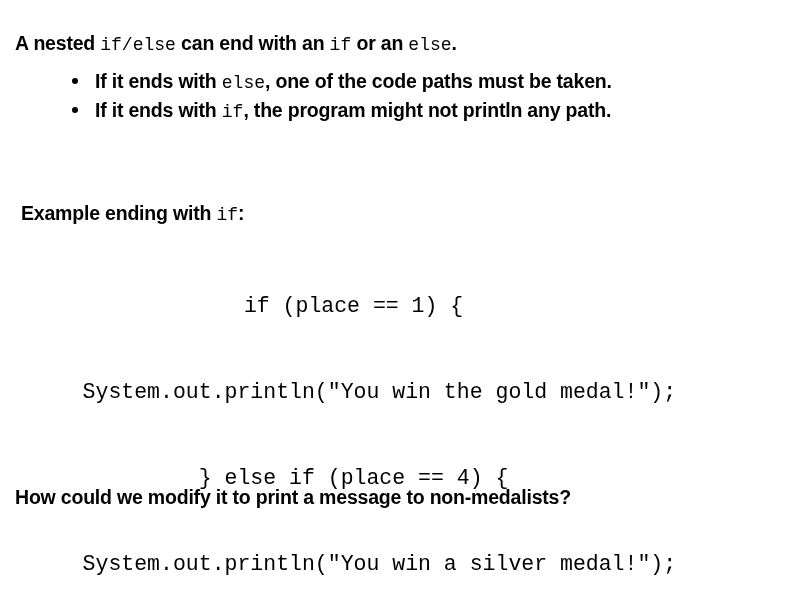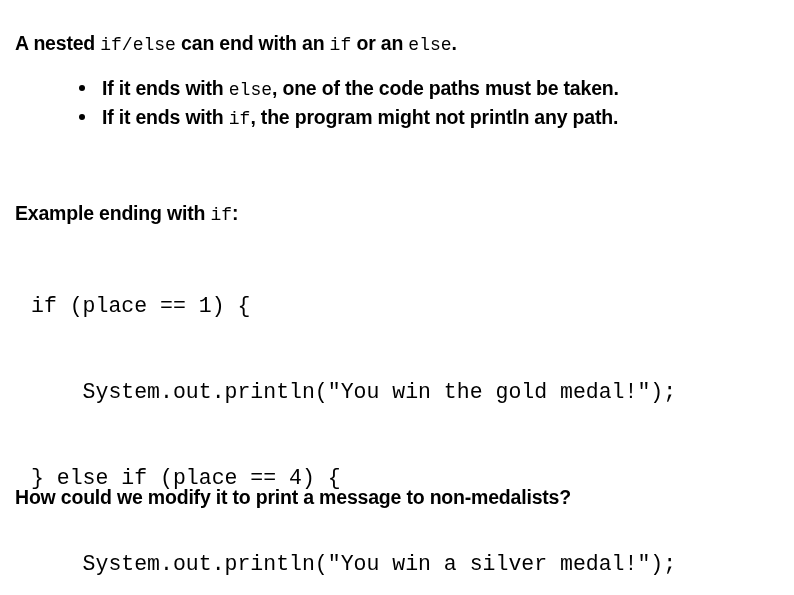--- a/index.html
+++ b/index.html
@@ -43,21 +43,21 @@
     position: absolute;
     left: 15px;
     top: 31px;
     width: 779px;
   }
   .intro-lead {
     margin: 0;
   }
   .bullet-list {
     list-style: none;
-    margin: 18px;
+    margin: 11px;
     padding: 0;
   }
   .bullet-item {
     position: relative;
     padding-left: 69px;
     margin-top: 2px;
     white-space: normal;
     max-width: 760px;
   }
   .bullet-item .bullet-dot {
@@ -70,39 +70,40 @@
     border-radius: 50%;
     display: block;
   }
   .bullet-text {
     display: block;
   }
 
   
   .example-caption {
     position: absolute;
-    left: 15px;
+    left: 21px;
     top: 181px;
   }
 
   
   .code-block {
     position: absolute;
     left: 31px;
     top: 235px;
     font-family: "Liberation Mono", "DejaVu Sans Mono", monospace;
     font-size: 21.5px;
     line-height: 28.6px;
     white-space: pre;
     color: #000000;
     letter-spacing: 0px;
   }
   .code-line {
     display: block;
     white-space: pre;
+    text-align: center;
   }
 
   
   .closing {
     position: absolute;
     left: 15px;
     top: 465px;
   }
 </style>
 </head>

